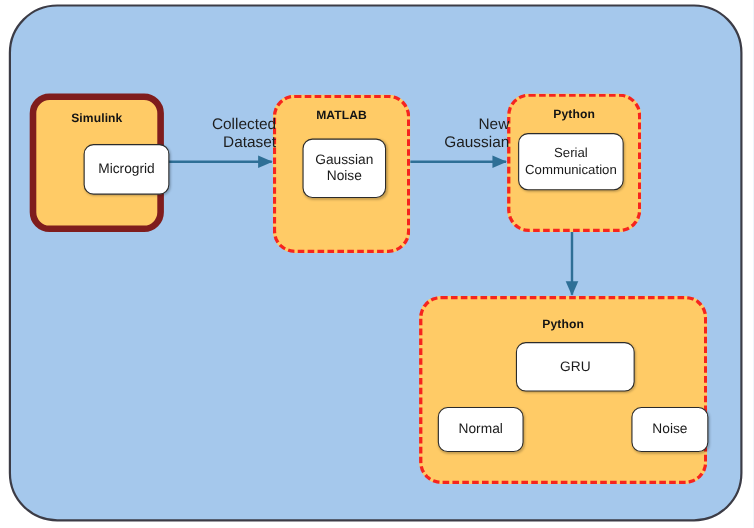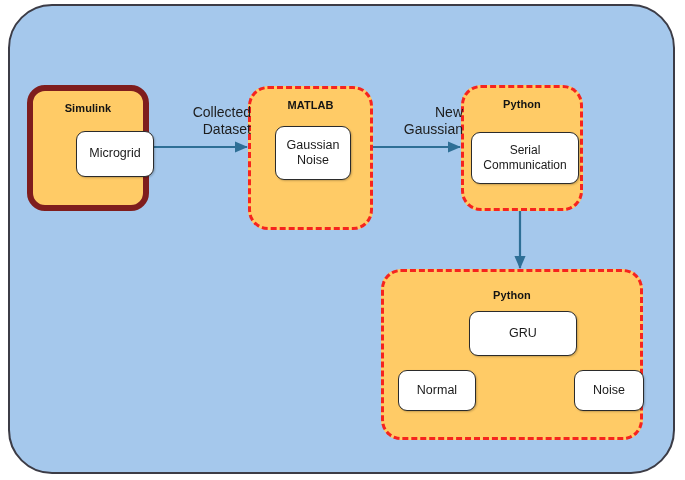--- a/index.html
+++ b/index.html
@@ -149,21 +149,21 @@
   </div>
 
   <div class="group dashed" style="left:248px; top:86px; width:125px; height:144px;">
     <div class="group-title" style="top:10px;">MATLAB</div>
     <div class="node" style="left:24px; top:37px; width:76px; height:54px; white-space:pre-line;">Gaussian
 Noise</div>
   </div>
 
   <div class="group dashed" style="left:461px; top:85px; width:122px; height:126px;">
     <div class="group-title" style="top:10px;">Python</div>
-    <div class="node" style="left:7px; top:44px; width:108px; height:52px; white-space:pre-line; font-size:12px;">Serial
+    <div class="node" style="left:7px; top:33px; width:96px; height:52px; white-space:pre-line; font-size:12px;">Serial
 Communication</div>
   </div>
 
   <div class="group dashed" style="left:381px; top:269px; width:262px; height:171px;">
     <div class="group-title" style="top:17px;">Python</div>
     <div class="node" style="left:14px; top:98px; width:78px; height:41px;">Normal</div>
     <div class="node" style="left:85px; top:39px; width:108px; height:45px;">GRU</div>
     <div class="node" style="left:190px; top:98px; width:70px; height:41px;">Noise</div>
   </div>
 

